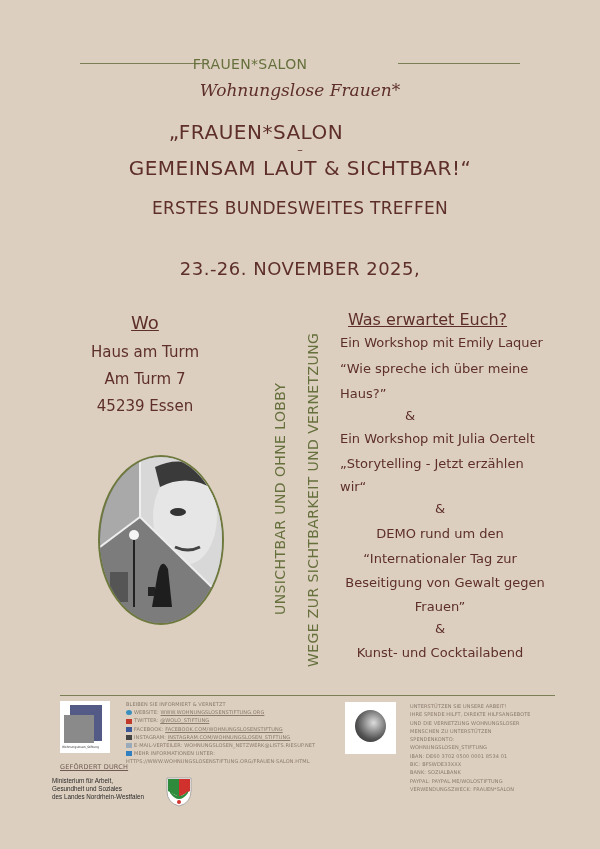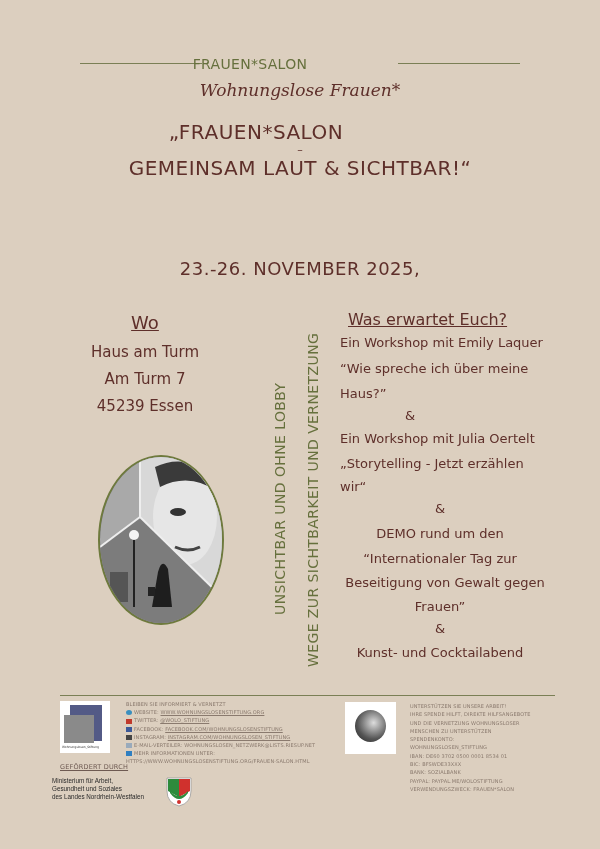--- a/index.html
+++ b/index.html
@@ -44,20 +44,21 @@
 
 <div class="rule" style="top:63px; left:80px; width:122px;"></div>
 <div class="rule" style="top:63px; left:398px; width:122px;"></div>
 
 <div id="brand" class="abs center green">FRAUEN*SALON</div>
 <div id="subtitle" class="abs center brown">Wohnungslose Frauen*</div>
 <div id="title1" class="abs center brown">„FRAUEN*SALON</div>
 <div id="dash" class="abs center brown">–</div>
 <div id="title2" class="abs center brown">GEMEINSAM LAUT &amp; SICHTBAR!“</div>
 <div id="title3" class="abs center brown">
+  <div>ERSTES BUNDESWEITES TREFFEN</div>
 </div>
 <div id="date" class="abs center brown">23.-26. NOVEMBER 2025,</div>
 
 <div id="wo-head" class="abs center brown">Wo</div>
 <div class="abs center addr brown" style="top:343px;">Haus am Turm</div>
 <div class="abs center addr brown" style="top:370px;">Am Turm 7</div>
 <div class="abs center addr brown" style="top:397px;">45239 Essen</div>
 
 <div id="oval" class="abs">
   <svg width="122" height="166" viewBox="0 0 122 166">

